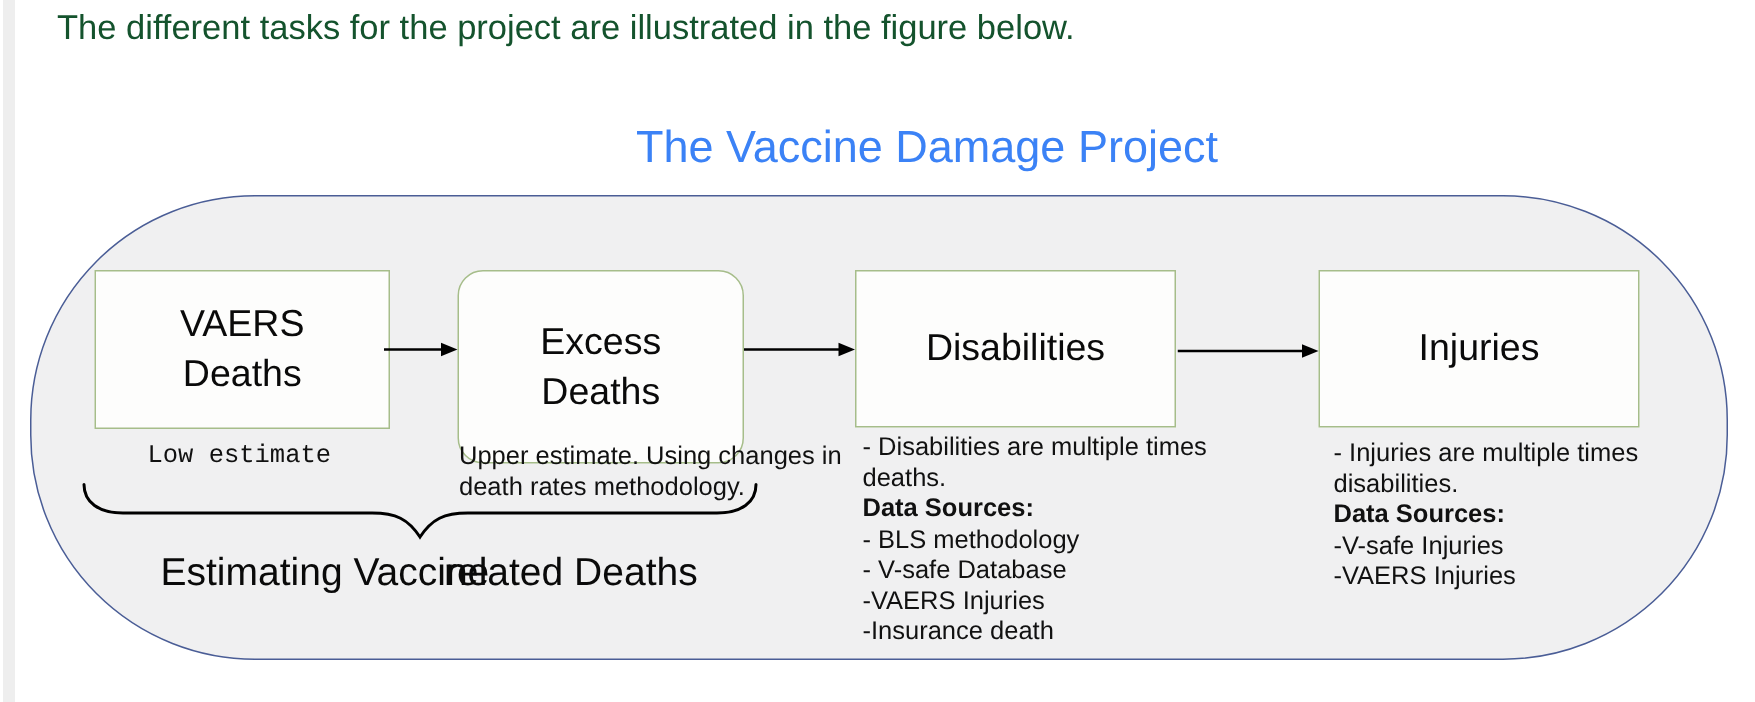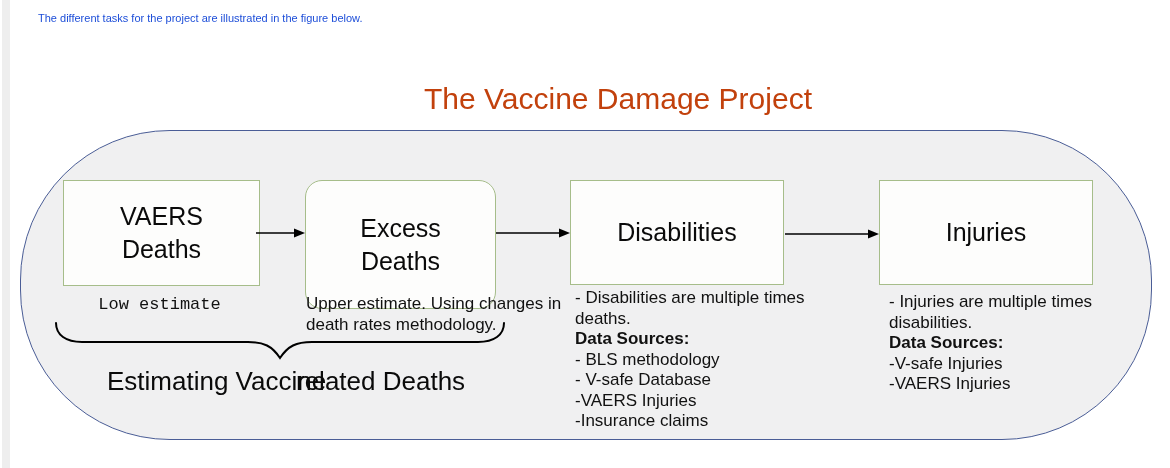--- a/index.html
+++ b/index.html
@@ -8,25 +8,25 @@
     background:#ffffff;
     font-family:"Liberation Sans", sans-serif;
     color:#141414;
   }
   .left-strip{
     position:absolute;left:2px;top:0;width:8px;height:468px;
     background:#eeeeee;
   }
   .intro{
     position:absolute;left:38px;top:7px;
-    font-size:11px;line-height:22px;color:#1d4ed8;
+    font-size:23px;line-height:22px;color:#14532d;
   }
   .fig-title{
     position:absolute;left:424px;top:82px;
-    font-size:30px;line-height:34px;color:#c2410c;
+    font-size:30px;line-height:34px;color:#3b82f6;
   }
   .stadium{
     position:absolute;left:20px;top:130px;width:1132px;height:310px;
     background:#f0f0f1;
     border:1.5px solid #4a5d96;
     border-radius:150px;
     box-sizing:border-box;
   }
   .box{
     position:absolute;
@@ -94,21 +94,21 @@
 <div class="note note1">Low estimate</div>
 
 <div class="note note2">Upper estimate. Using changes in death rates methodology.</div>
 
 <div class="note note3">
   <div>- Disabilities are multiple times deaths.</div>
   <div class="bold">Data Sources:</div>
   <div>- BLS methodology</div>
   <div>- V-safe Database</div>
   <div>-VAERS Injuries</div>
-  <div>-Insurance claims</div>
+  <div>-Insurance death</div>
 </div>
 
 <div class="note note4">
   <div>- Injuries are multiple times disabilities.</div>
   <div class="bold">Data Sources:</div>
   <div>-V-safe Injuries</div>
   <div>-VAERS Injuries</div>
 </div>
 
 <svg class="brace-svg" viewBox="0 0 460 45">

